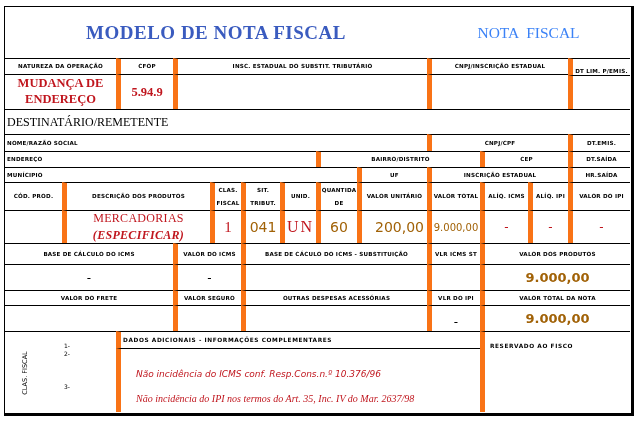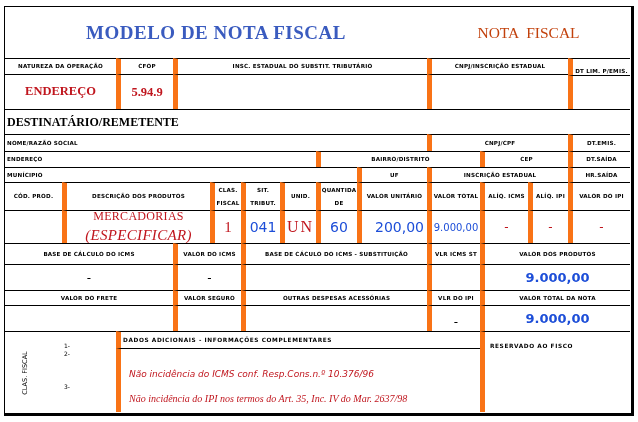--- a/index.html
+++ b/index.html
@@ -5,25 +5,25 @@
   html, body { margin:0; padding:0; background:#fff; }
   body { width:638px; height:422px; position:relative; overflow:hidden; font-family:"DejaVu Sans", sans-serif; }
   .frame { position:absolute; left:4px; top:6px; width:626px; height:406px; border-left:1px solid #000; border-top:1px solid #000; border-right:3px solid #000; border-bottom:3px solid #000; box-sizing:content-box; }
   .c { position:absolute; box-sizing:border-box; display:flex; align-items:center; justify-content:center; text-align:center; overflow:hidden; }
   .bl { border-left:5px solid #f97316; }
   .bt { border-top:1px solid #000; }
   .bb { border-bottom:1px solid #000; }
   .lbl { font-family:"DejaVu Sans", sans-serif; font-size:5.6px; font-weight:bold; letter-spacing:0.2px; color:#000; line-height:1.5; }
   .left { justify-content:flex-start; padding-left:2px; }
   .title { font-family:"Liberation Serif", serif; font-weight:bold; color:#3a5bbf; font-size:19px; letter-spacing:0.5px; }
-  .nf { font-family:"Liberation Serif", serif; color:#c2410c; font-size:15.5px; line-height:1; }
+  .nf { font-family:"Liberation Serif", serif; color:#3b82f6; font-size:15.5px; line-height:1; }
   .red-serif-b { font-family:"Liberation Serif", serif; font-weight:bold; color:#c0161e; }
   .red-serif { font-family:"Liberation Serif", serif; color:#c0161e; }
-  .red-sans { font-family:"DejaVu Sans", sans-serif; color:#1d4ed8; }
-  .section { font-family:"Liberation Serif", serif; font-weight:bold; font-size:12px; color:#000; }
+  .red-sans { font-family:"DejaVu Sans", sans-serif; color:#a16207; }
+  .section { font-family:"Liberation Serif", serif; font-weight:normal; font-size:12px; color:#000; }
   .dash { font-family:"DejaVu Sans", sans-serif; font-size:12px; color:#c0161e; }
   .dashk { font-family:"DejaVu Sans", sans-serif; font-size:12px; color:#000; }
   .note { font-family:"DejaVu Sans", sans-serif; font-style:italic; font-size:9px; color:#c0161e; }
   .note2 { font-family:"Liberation Serif", serif; font-style:italic; font-size:10px; color:#c0161e; }
   .vert { transform:rotate(-90deg); white-space:nowrap; font-family:"DejaVu Sans", sans-serif; font-size:6.5px; color:#000; }
   .small { font-family:"DejaVu Sans", sans-serif; font-size:6px; color:#000; position:absolute; }
 </style>
 </head>
 <body>
 
@@ -46,20 +46,21 @@
     <span class="lbl">INSC. ESTADUAL DO SUBSTIT. TRIBUTÁRIO</span>
   </div>
 <div class="c bt bb bl" style="left:427px;top:58px;width:141px;height:17px;">
     <span class="lbl">CNPJ/INSCRIÇÃO ESTADUAL</span>
   </div>
 <div class="c bt bl" style="left:568px;top:58px;width:62px;height:17px;align-items:flex-end;">
     <span class="lbl">DT LIM. P/EMIS.</span>
   </div>
 
 <div class="c" style="left:5px;top:75px;width:111px;height:34px;flex-direction:column;">
+  <span class="red-serif-b" style="font-size:12.5px;line-height:1.25;">MUDANÇA DE</span>
   <span class="red-serif-b" style="font-size:12.5px;line-height:1.25;">ENDEREÇO</span>
 </div>
 <div class="c bl" style="left:116px;top:75px;width:57px;height:34px;">
     <span class="red-serif-b" style="font-size:12.5px;">5.94.9</span>
   </div>
 <div class="c bl" style="left:173px;top:75px;width:254px;height:34px;"></div>
 <div class="c bl" style="left:427px;top:75px;width:141px;height:34px;"></div>
 <div class="c bl bt" style="left:568px;top:75px;width:62px;height:34px;"></div>
 
 <div class="c left bt" style="left:5px;top:109px;width:625px;height:25px;">
@@ -135,21 +136,21 @@
 <div class="c bt bl" style="left:528px;top:182px;width:40px;height:28px;">
     <span class="lbl">ALÍQ. IPI</span>
   </div>
 <div class="c bt bl" style="left:568px;top:182px;width:62px;height:28px;">
     <span class="lbl">VALOR DO IPI</span>
   </div>
 
 <div class="c bt" style="left:5px;top:210px;width:57px;height:33px;"></div>
 <div class="c bt bl" style="left:62px;top:210px;width:148px;height:33px;flex-direction:column;">
   <span class="red-serif" style="font-size:12px;line-height:1.4;letter-spacing:0.3px;">MERCADORIAS</span>
-  <span class="red-serif" style="font-size:15px;line-height:1.4;font-style:italic;letter-spacing:0.3px;">(ESPECIFICAR)</span>
+  <span class="red-serif" style="font-size:12px;line-height:1.4;font-style:italic;letter-spacing:0.3px;font-weight:bold;">(ESPECIFICAR)</span>
 </div>
 <div class="c bt bl" style="left:210px;top:210px;width:31px;height:33px;">
     <span class="red-serif" style="font-size:15px;">1</span>
   </div>
 <div class="c bt bl" style="left:241px;top:210px;width:39px;height:33px;">
     <span class="red-sans" style="font-size:14px;">041</span>
   </div>
 <div class="c bt bl" style="left:280px;top:210px;width:36px;height:33px;">
     <span class="red-serif" style="font-size:16px;letter-spacing:2px;">UN</span>
   </div>
@@ -230,19 +231,19 @@
   <div class="c" style="left:14px;top:0;width:12px;height:81px;">
       <span class="vert">CLAS. FISCAL</span>
     </div>
   <span class="small" style="left:59px;top:10px;">1-</span>
   <span class="small" style="left:59px;top:18px;">2-</span>
   <span class="small" style="left:59px;top:51px;">3-</span>
 </div>
 <div class="c left bt bl" style="left:116px;top:331px;width:364px;height:17px;align-items:center;">
   <span class="lbl" style="font-size:5.8px;letter-spacing:0.6px;">DADOS ADICIONAIS - INFORMAÇÕES COMPLEMENTARES</span>
 </div>
-<div class="c bt bl" style="left:116px;top:348px;width:364px;height:64px;flex-direction:column;align-items:flex-start;justify-content:flex-start;padding-left:8px;">
+<div class="c bt bl" style="left:116px;top:348px;width:364px;height:64px;flex-direction:column;align-items:flex-start;justify-content:flex-start;padding-left:15px;">
   <span class="note" style="margin-top:20px;white-space:nowrap;">Não incidência do ICMS conf. Resp.Cons.n.º 10.376/96</span>
   <span class="note2" style="margin-top:14px;white-space:nowrap;">Não incidência do IPI nos termos do Art. 35, Inc. IV do Mar. 2637/98</span>
 </div>
 <div class="c bt bl" style="left:480px;top:331px;width:150px;height:81px;align-items:flex-start;justify-content:flex-start;padding:10px 0 0 5px;">
   <span class="lbl" style="font-size:5.8px;letter-spacing:0.6px;">RESERVADO AO FISCO</span>
 </div>
 
 </body></html>

